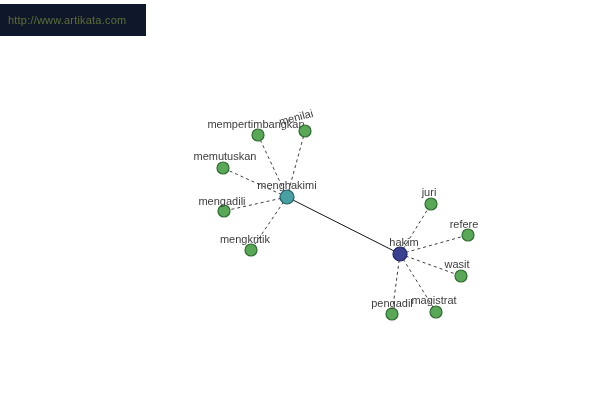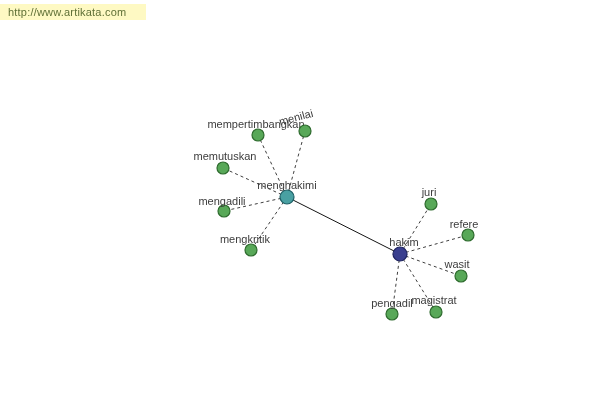--- a/index.html
+++ b/index.html
@@ -13,22 +13,22 @@
     width: 600px;
     height: 400px;
     background: #ffffff;
     overflow: hidden;
   }
   .url-chip {
     position: absolute;
     left: 0;
     top: 4px;
     width: 146px;
-    height: 16px;
-    background: #fef9c3;
+    height: 32px;
+    background: #0f172a;
     display: flex;
     align-items: center;
     padding-left: 8px;
     box-sizing: border-box;
     font-size: 11px;
     color: #5e6f35;
     letter-spacing: 0.2px;
   }
   svg#graph {
     position: absolute;

